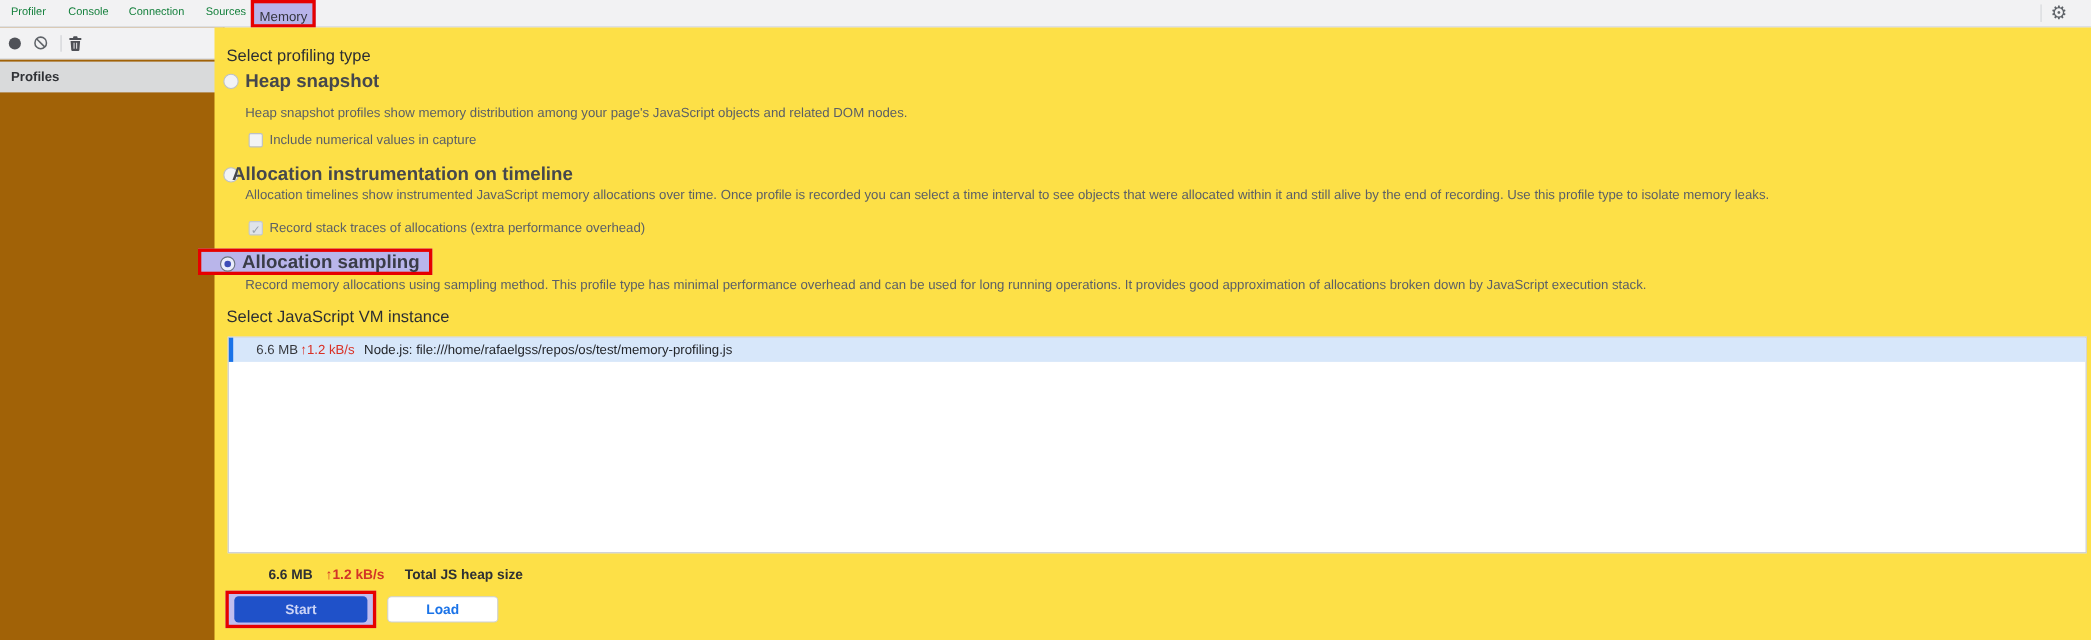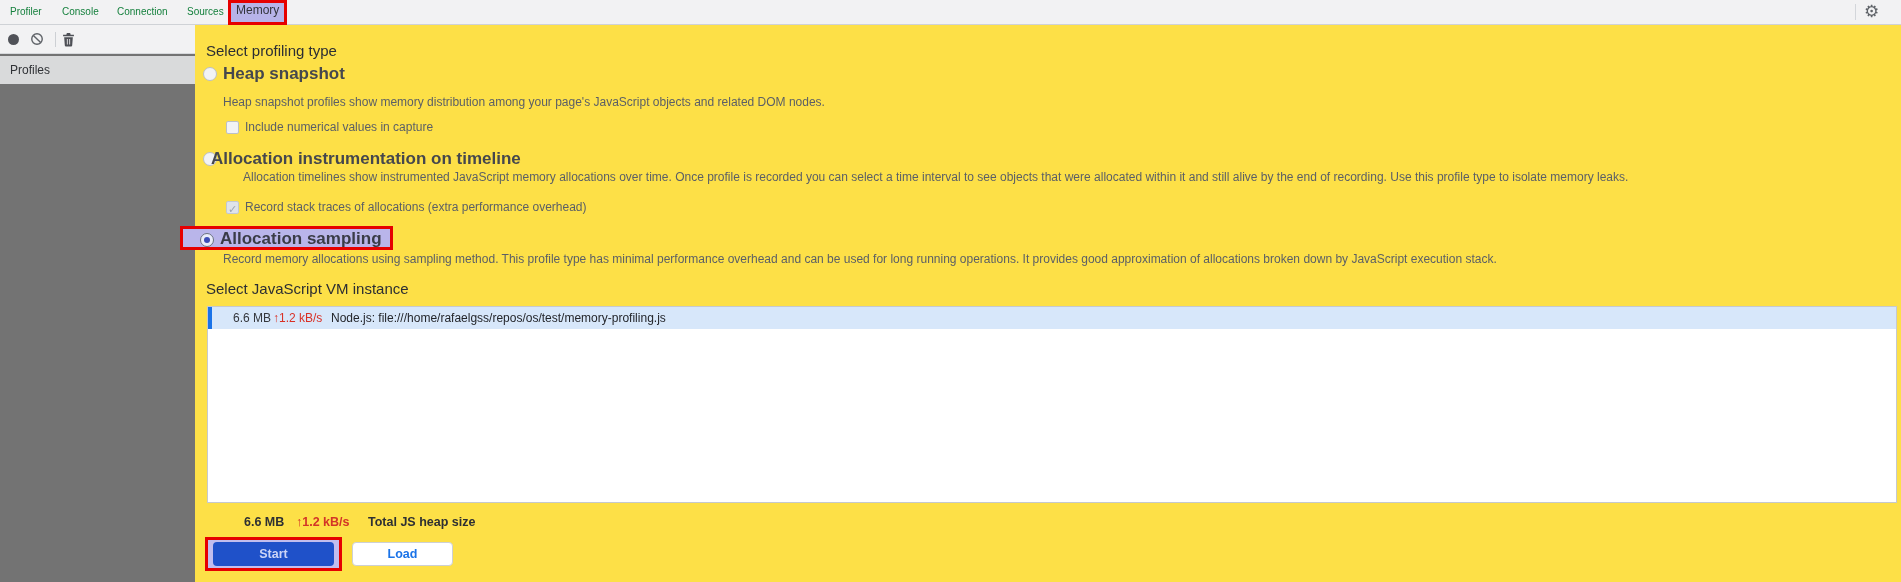--- a/index.html
+++ b/index.html
@@ -16,29 +16,29 @@
   .tabbar { position:absolute; left:0; top:0; width:1901px; height:25px;
             background:#f2f2f3; border-bottom:1px solid #cfd2d6; }
   .tab { position:absolute; top:0; height:24px; line-height:24px;
          color:#15803d; font-size:10px; cursor:pointer; white-space:nowrap; }
   .tab-profiler   { left:10px; }
   .tab-console    { left:62px; }
   .tab-connection { left:117px; }
   .tab-sources    { left:187px; }
   .memory-annotation { position:absolute; left:228px; top:0; height:25px; min-width:57px;
          background:#b7b3e9; border:3px solid #e60000;
-         display:flex; align-items:flex-start; justify-content:center; padding:0 5px; }
+         display:flex; align-items:flex-end; justify-content:center; padding:0 5px; }
   .memory-annotation .tab-label { color:#33343c; font-size:12px; cursor:pointer; }
   .tabbar-divider { position:absolute; left:1855px; top:4px; width:1px; height:16px; background:#d3d6da; }
   .gear { position:absolute; left:1864px; top:1px; font-size:17px; line-height:22px;
           color:#5f6368; cursor:pointer; }
 
   
   .sidebar { position:absolute; left:0; top:25px; width:204px; height:557px;
-             background:#737373; border-right:1px solid #c9ccd0; }
+             background:#a16207; border-right:1px solid #c9ccd0;font-weight:bold; }
   .side-toolbar { position:absolute; left:0; top:0; width:100%; height:29px;
                   background:#f2f2f3; border-bottom:1px solid #d7d9dc; }
   .rec-dot { position:absolute; left:8px; top:9px; width:11px; height:11px;
              border-radius:50%; background:#505258; cursor:pointer; }
   .clear-ic { position:absolute; left:30px; top:7px; width:14px; height:14px; cursor:pointer; }
   .tool-divider { position:absolute; left:55px; top:7px; width:1px; height:15px; background:#cdd0d4; }
   .trash-ic { position:absolute; left:62px; top:7px; width:13px; height:15px; cursor:pointer; }
   .profiles-row { position:absolute; left:0; top:31px; width:100%; height:28px;
                   background:#d9dadb; line-height:28px; padding-left:10px;
                   color:#303236; font-size:12px; cursor:pointer; }
@@ -65,21 +65,21 @@
   .cb-label { position:absolute; font-size:12px; color:#5b5f66; line-height:15px;
               white-space:nowrap; cursor:pointer; }
 
   .r-heap     { left:8px;  top:42px; }
   .l-heap     { left:28px; top:41px; }
   .d-heap     { left:28px; top:70px; }
   .cb-include { left:31px; top:96px; }
   .lcb-include{ left:50px; top:95px; }
   .r-timeline { left:8px;  top:127px; }
   .l-timeline { left:16px; top:126px; }
-  .d-timeline { left:28px; top:145px;margin-left:20px; }
+  .d-timeline { left:28px; top:145px; }
   .cb-stack   { left:31px; top:176px; }
   .lcb-stack  { left:50px; top:175px; }
 
   .sampling-annotation { position:absolute; left:-15px; top:201px; height:24px;
         background:#b9b5ea; border:3px solid #e60000;
         display:flex; align-items:flex-end; padding:0 8px 0 17px; }
   .sampling-annotation .radio { position:relative; flex:none; }
   .sampling-annotation .opt-label { position:relative; margin-left:6px; color:#3a3c47; }
   .d-sampling { left:28px; top:227px; }
 

